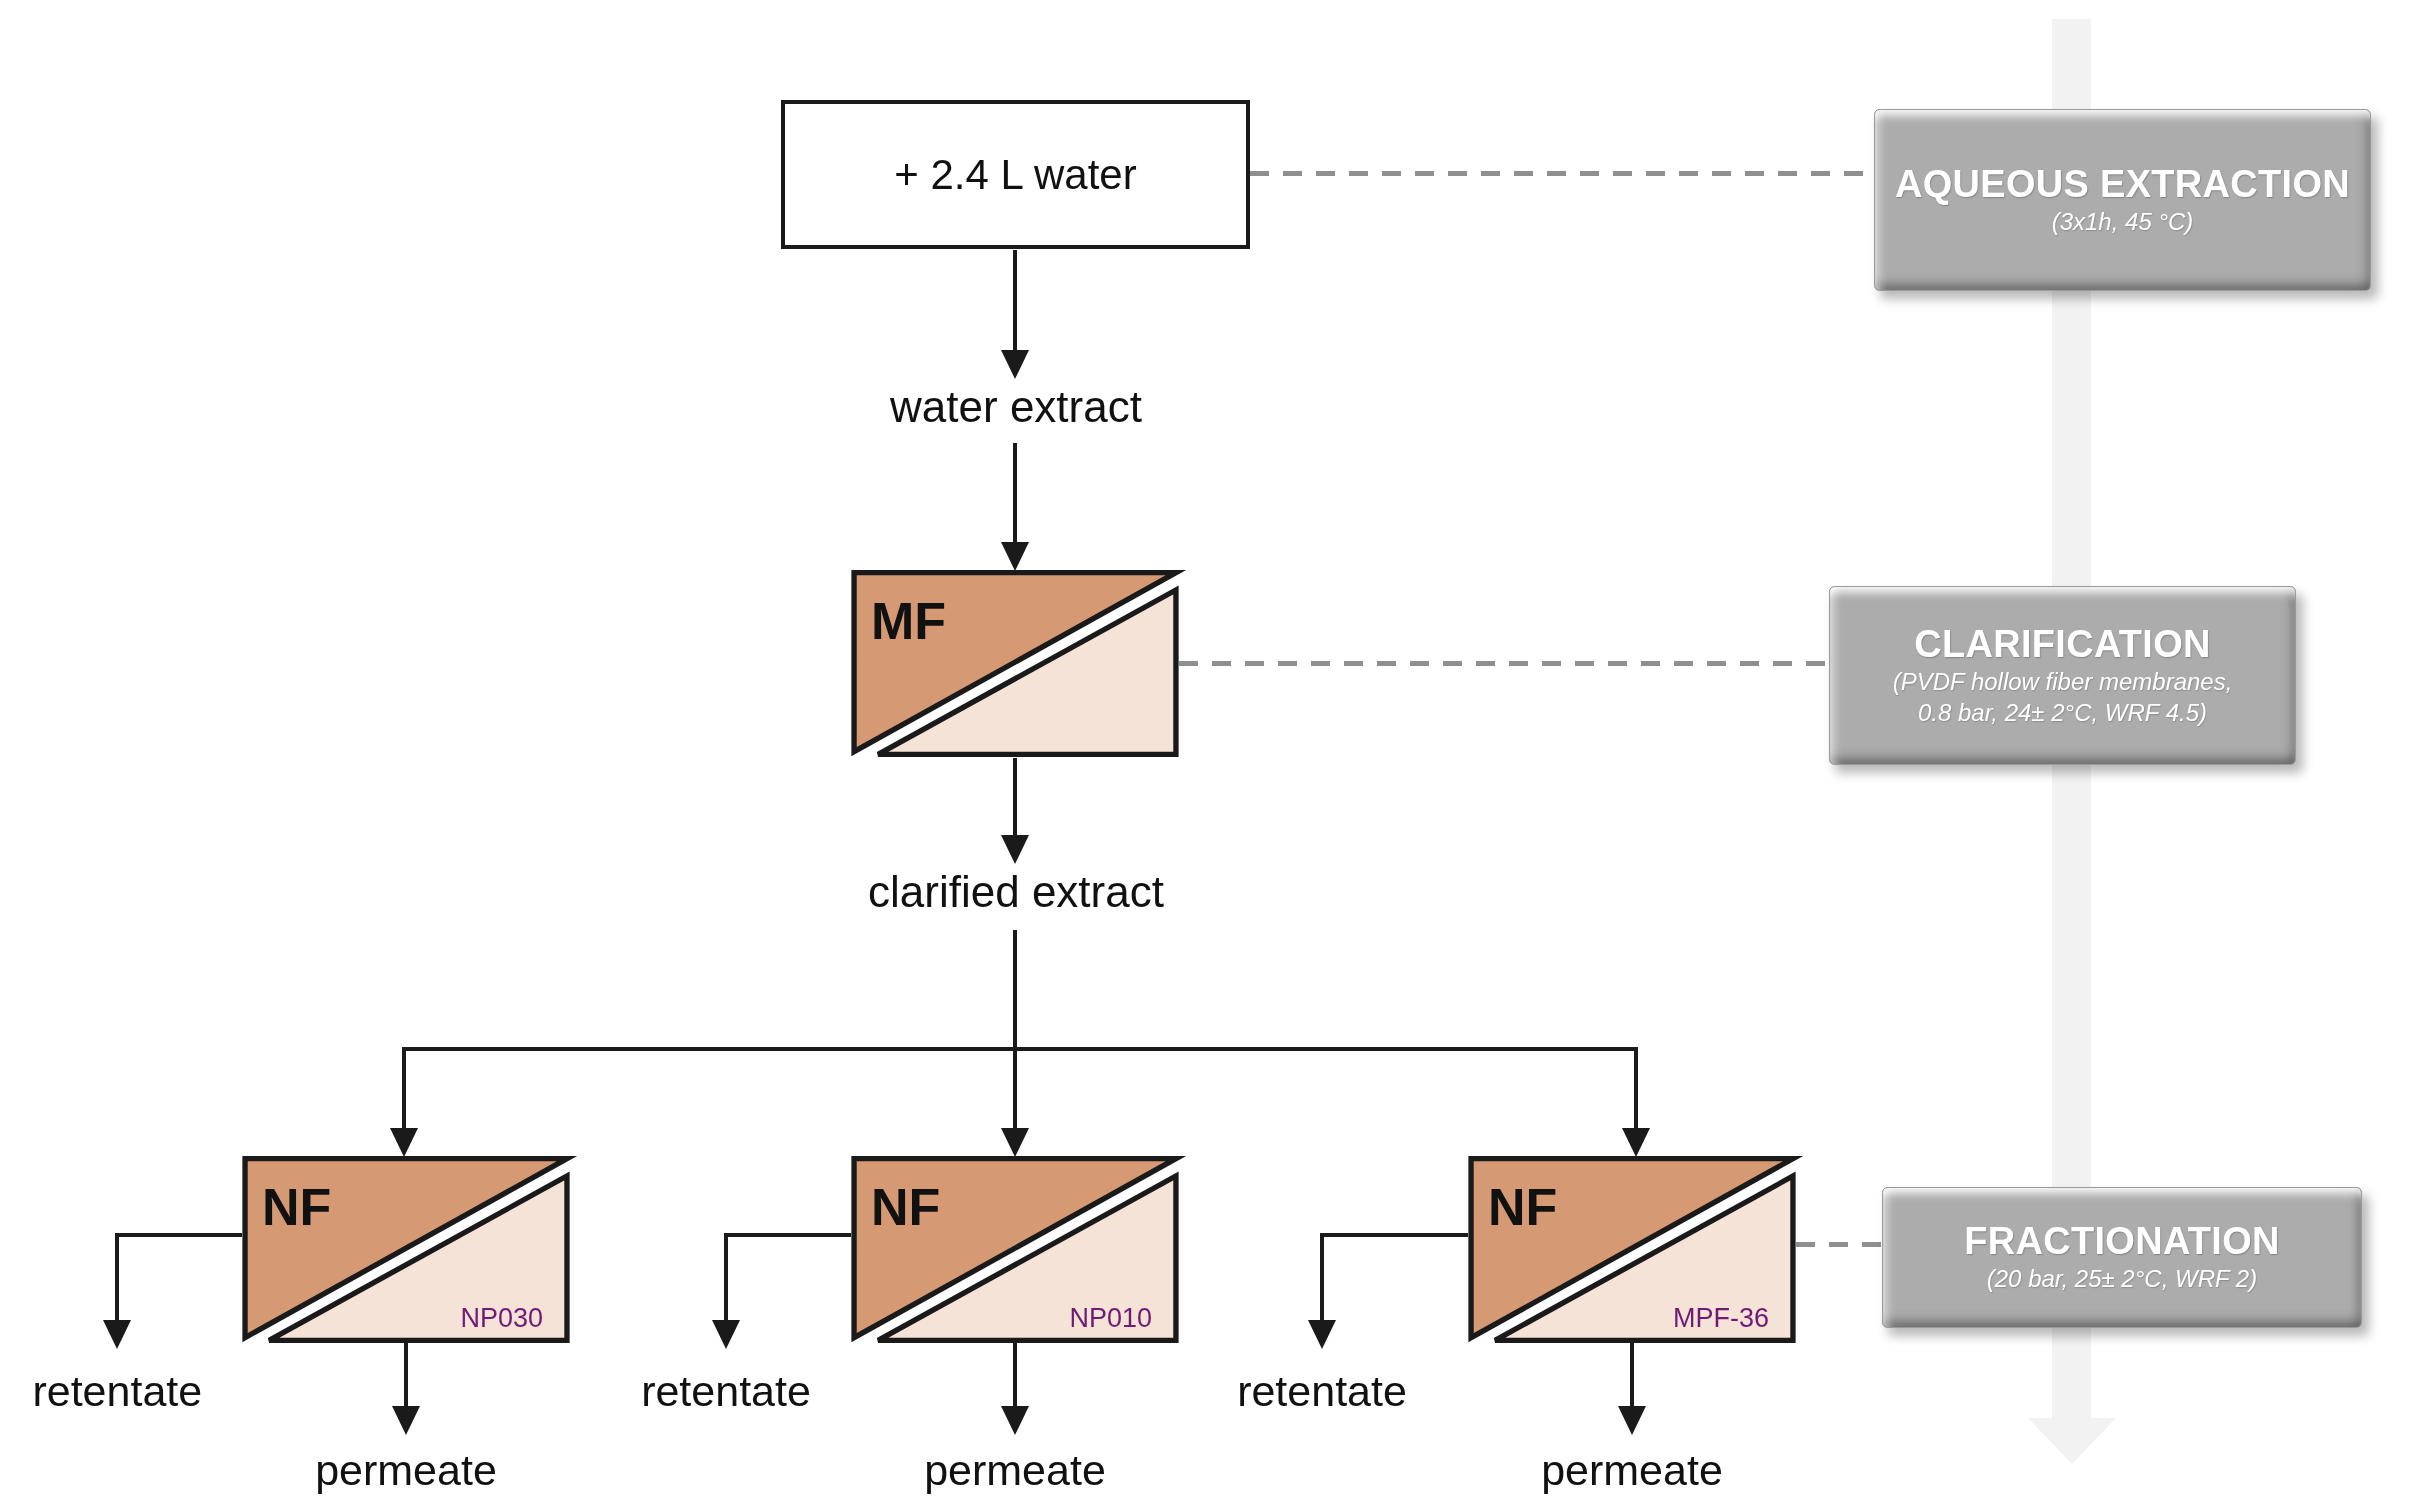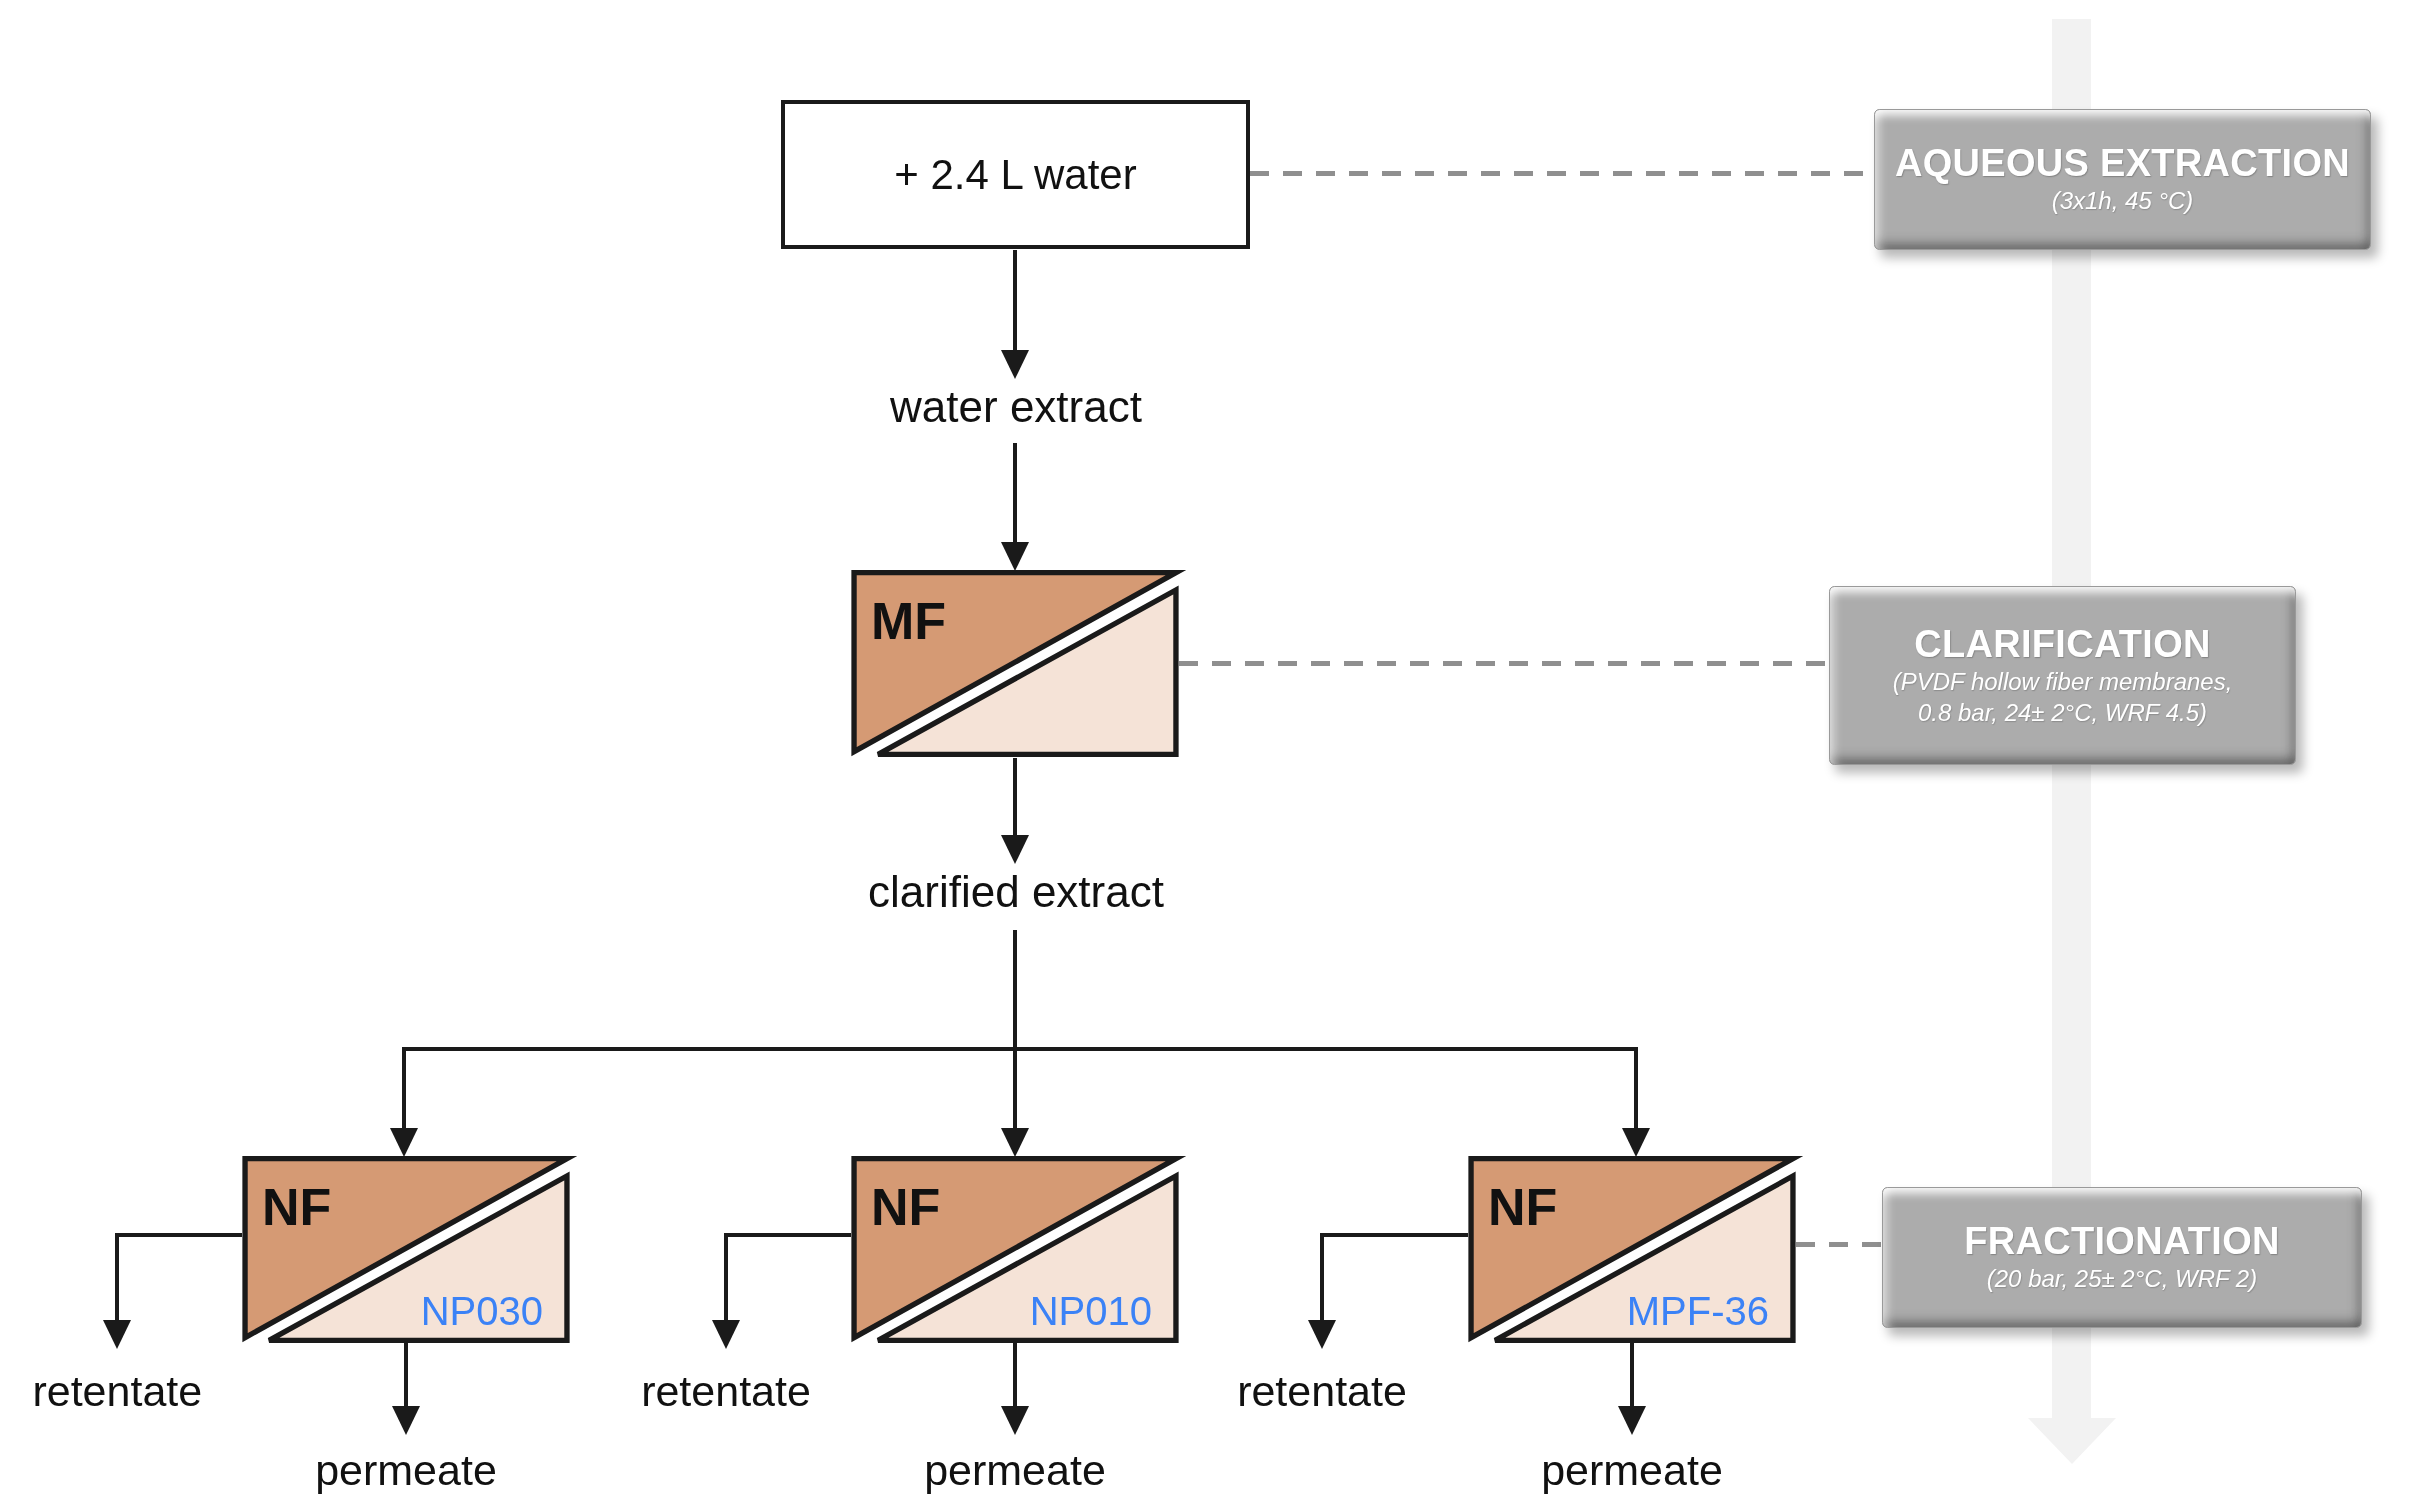--- a/index.html
+++ b/index.html
@@ -23,21 +23,21 @@
   .feed{position:absolute;left:781px;top:100px;width:469px;height:149px;box-sizing:border-box;
     background:#fff;border:4px solid #1a1a1a;display:flex;flex-direction:column;
     justify-content:center;align-items:center;font-size:42px;line-height:1.5;}
   
   .node-label{position:absolute;font-size:44px;text-align:center;color:#111;}
   
   .unit{position:absolute;width:328px;height:187px;}
   .unit svg{position:absolute;left:0;top:0;width:100%;height:100%;overflow:visible;}
   .unit polygon{stroke:#1a1a1a;stroke-width:8;stroke-linejoin:miter;}
   .unit .type{position:absolute;left:20px;top:21px;font-size:52px;font-weight:bold;color:#111;}
-  .unit .membrane{position:absolute;right:27px;bottom:9.4px;font-size:40px;color:#3b82f6;}
+  .unit .membrane{position:absolute;right:27px;bottom:9.4px;font-size:27px;color:#701a75;}
   
   .stage{position:absolute;box-sizing:border-box;border-radius:5.4px;background:#acacac;
     border:1.3px solid #9a9a9a;display:flex;flex-direction:column;align-items:center;
     justify-content:center;color:#ffffff;text-align:center;
     box-shadow:
       inset 0 10.7px 9.4px -5.4px rgba(255,255,255,.95),
       inset 10.7px 0 9.4px -6.7px rgba(255,255,255,.6),
       inset 0 -12px 10.7px -6.7px rgba(80,80,80,.75),
       inset -10.7px 0 9.4px -6.7px rgba(80,80,80,.5),
       6.7px 8px 10.7px rgba(0,0,0,.28);}
@@ -136,21 +136,21 @@
   <div class="node-label" style="left:881px;top:1446px;width:268px;font-size:43px">permeate</div>
 
   <div class="vline" style="left:1630px;top:1343px;height:64px"></div>
   <div class="ah-down" style="left:1618px;top:1406px"></div>
   <div class="node-label" style="left:1498px;top:1446px;width:268px;font-size:43px">permeate</div>
 
   <div class="dash" style="left:1250px;top:171px;width:624px"></div>
   <div class="dash" style="left:1179px;top:661px;width:649px"></div>
   <div class="dash" style="left:1796px;top:1242px;width:86px"></div>
 
-  <div class="stage" style="left:1874px;top:109px;width:497px;height:141px">
+  <div class="stage" style="left:1874px;top:109px;width:497px;height:182px">
     <span class="title">AQUEOUS EXTRACTION</span>
     <span class="cond">(3x1h, 45 °C)</span>
   </div>
 
   <div class="stage" style="left:1829px;top:586px;width:467px;height:179px">
     <span class="title">CLARIFICATION</span>
     <span class="cond">(PVDF hollow fiber membranes,</span>
     <span class="cond">0.8 bar, 24± 2°C, WRF 4.5)</span>
   </div>
 

